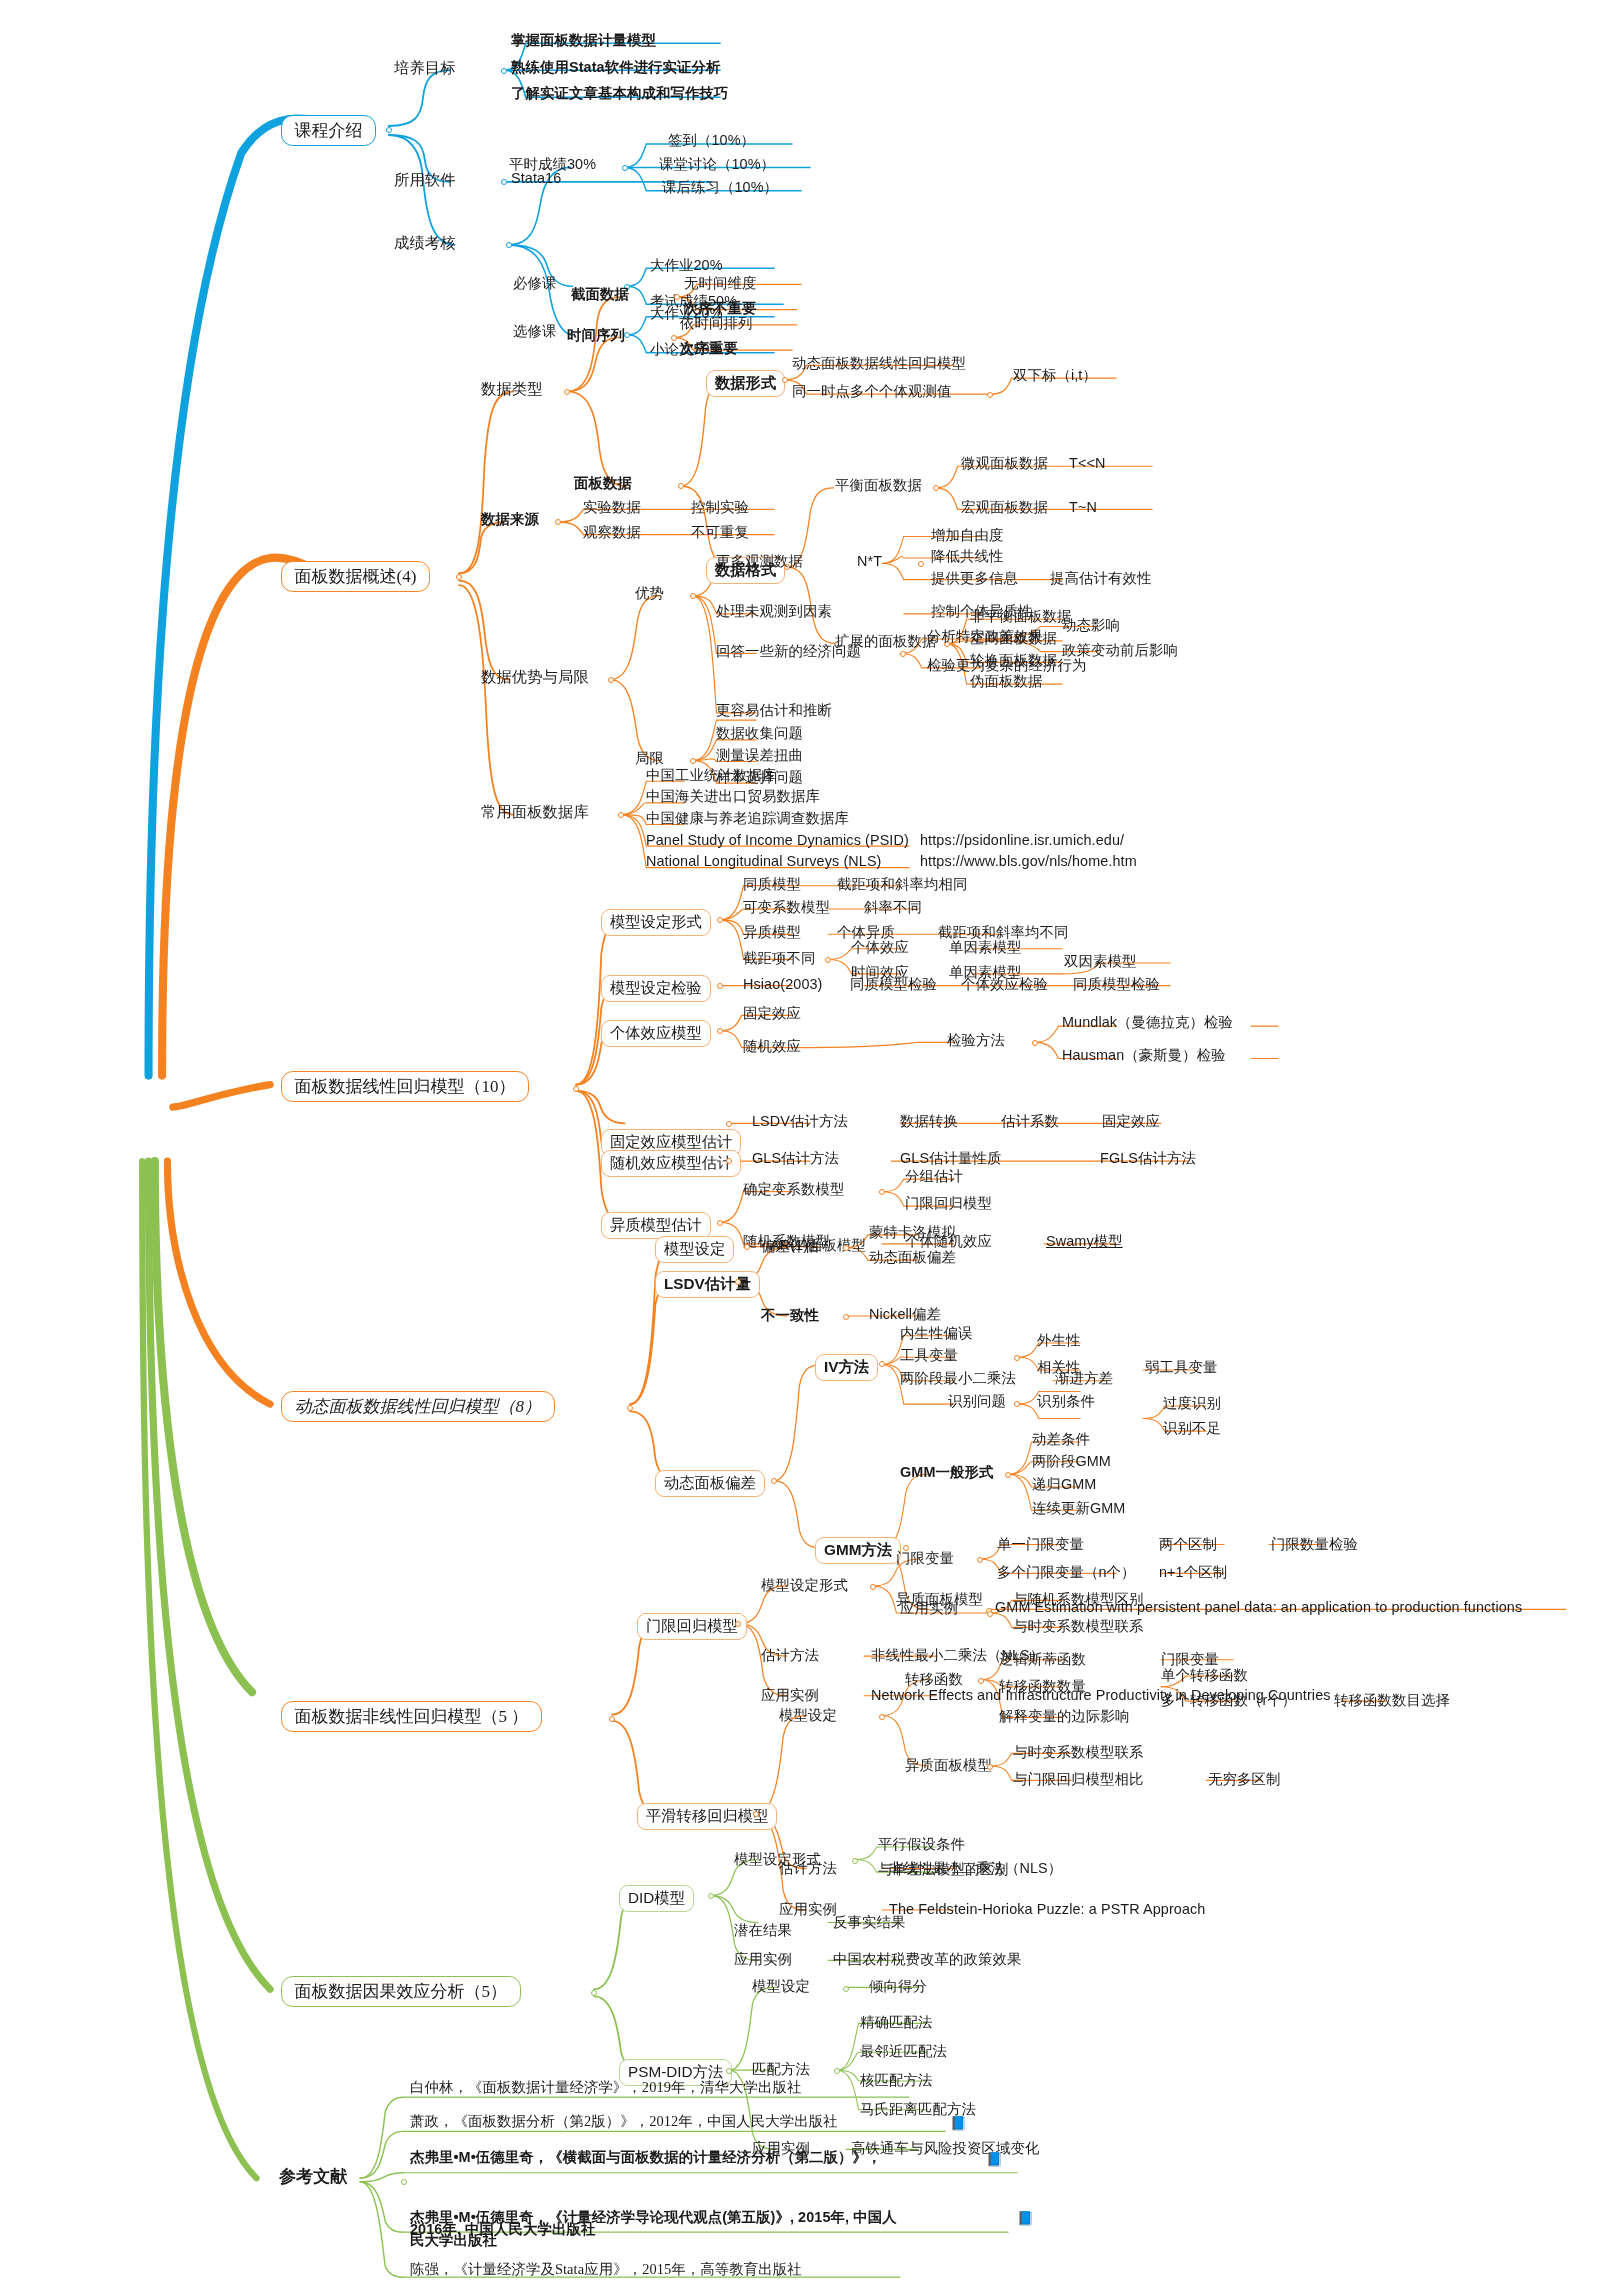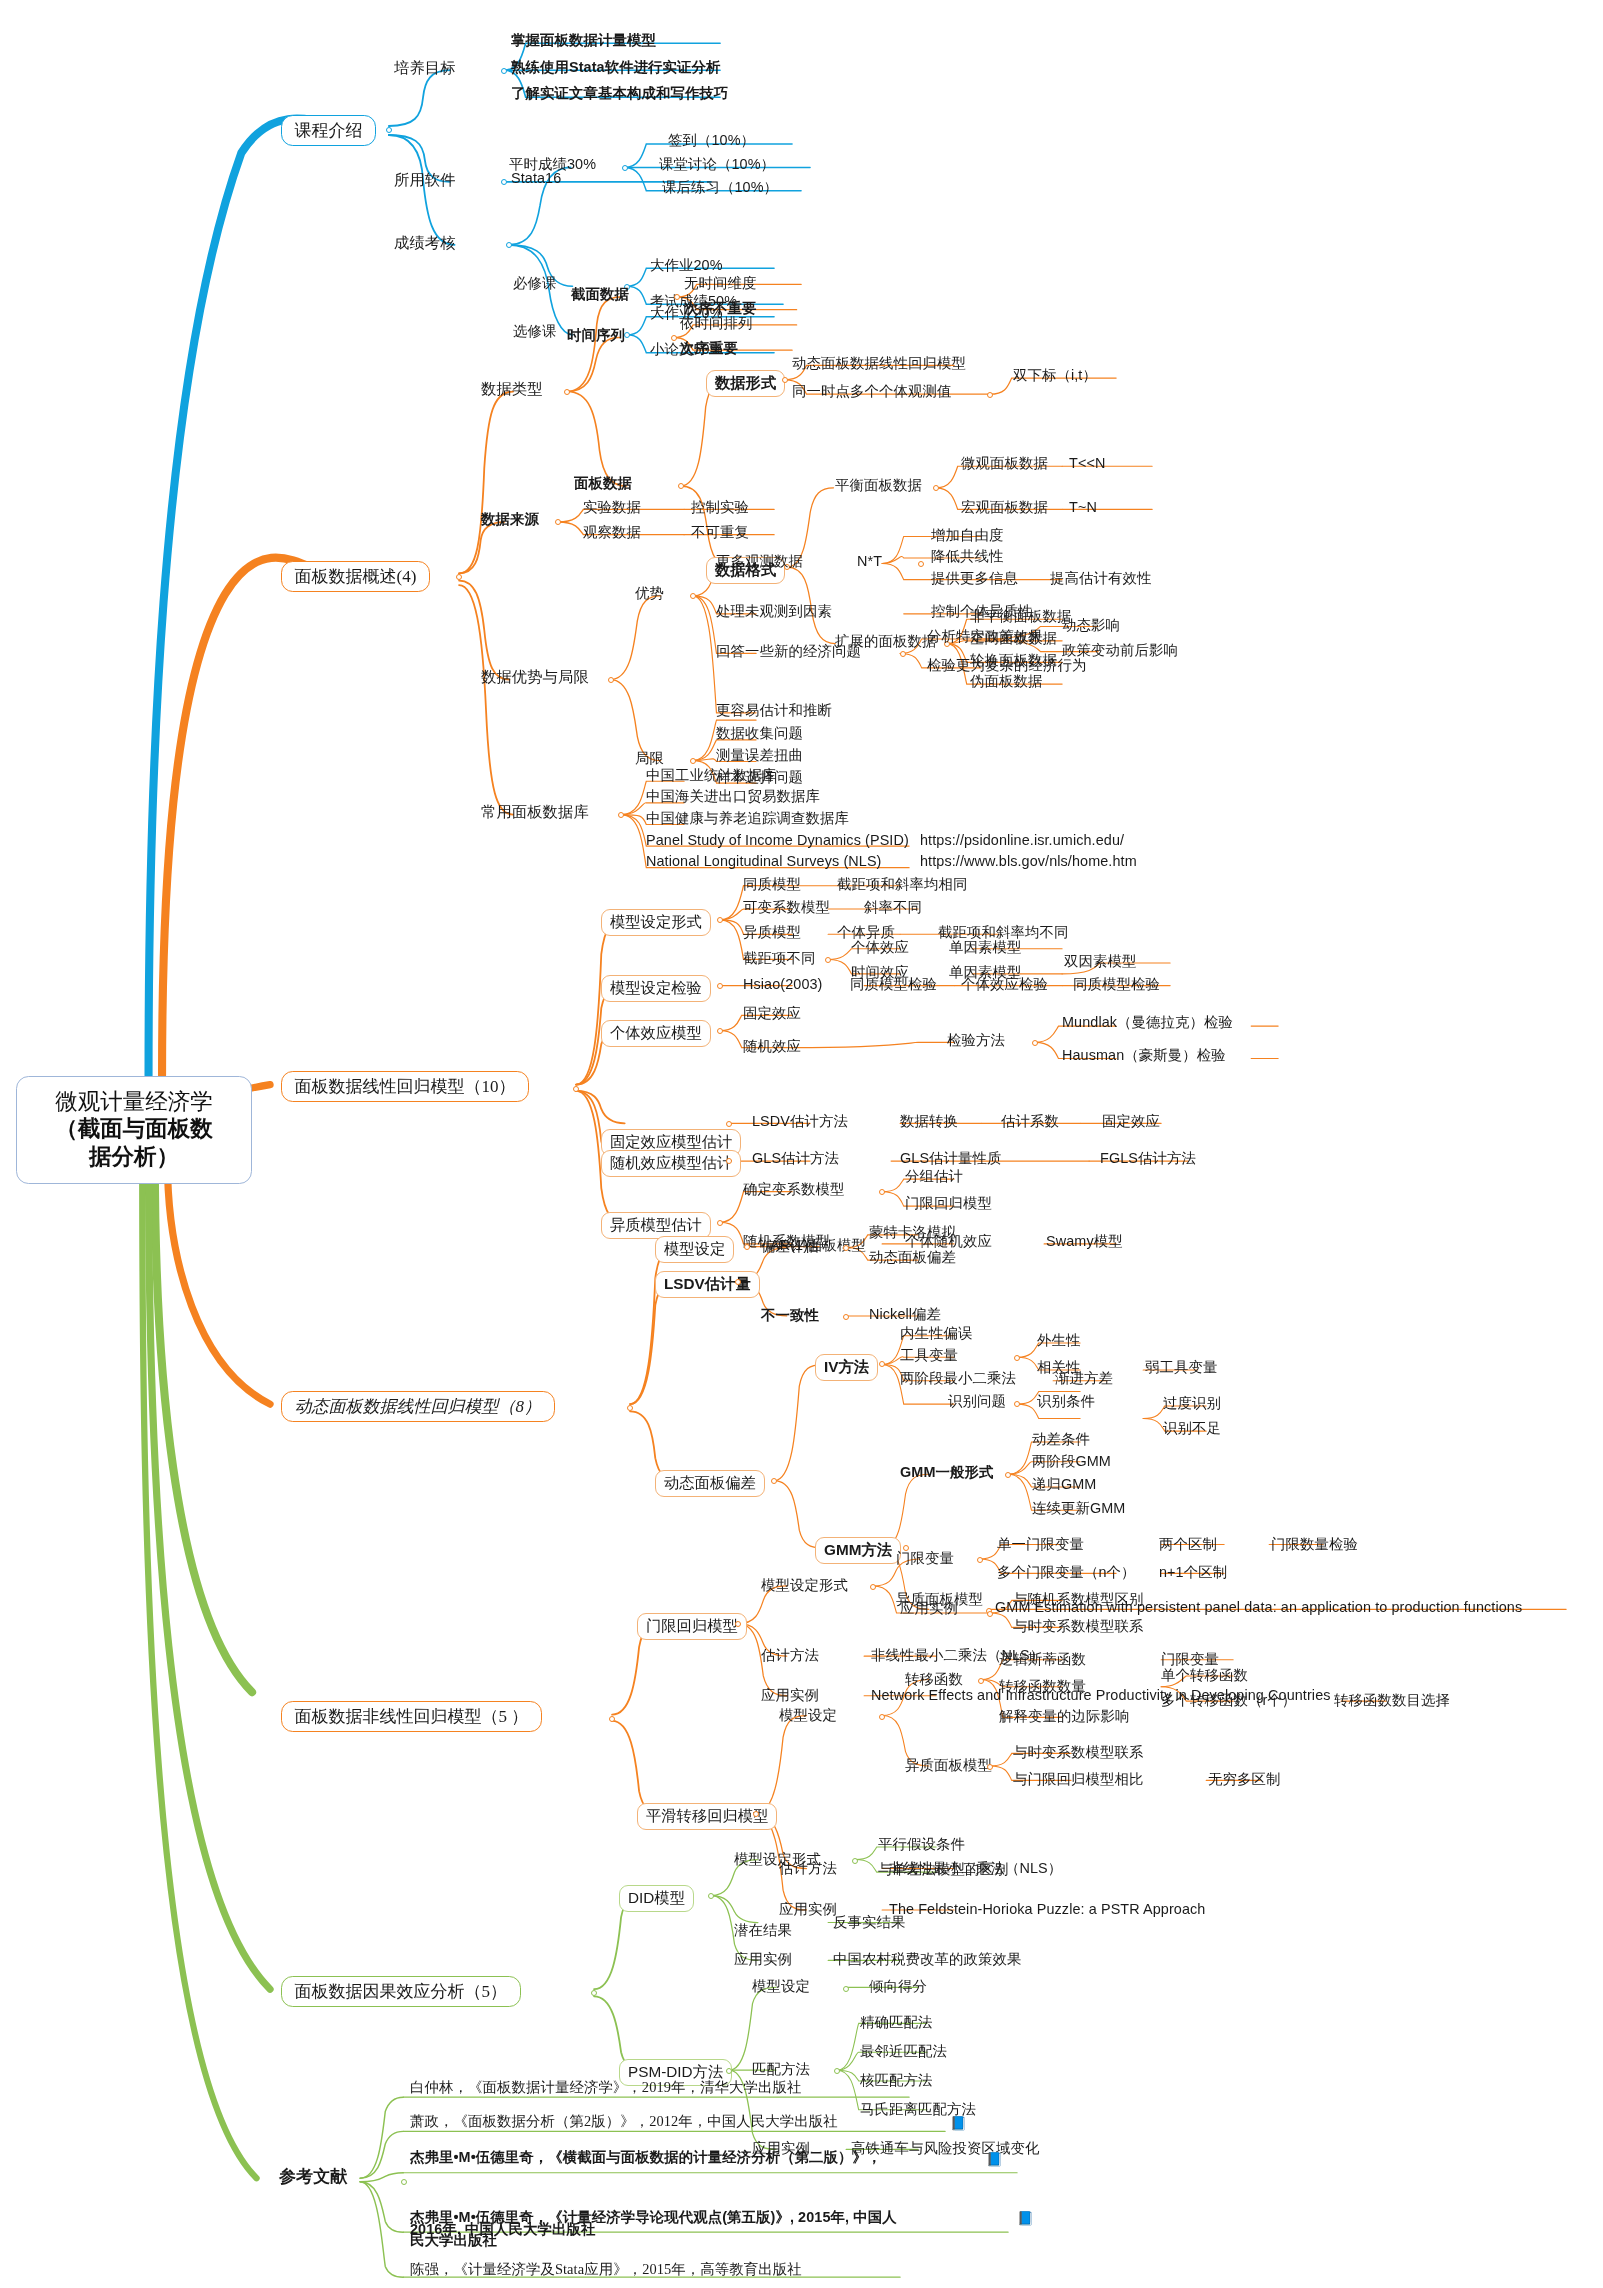--- a/index.html
+++ b/index.html
@@ -352,25 +352,20 @@
       <path d="M400,2424 C420,2424 424,2450 428,2468 C432,2478 440,2480 448,2480" stroke="#8cc152" stroke-width="1.6"></path>
       <path d="M400,2424 C420,2424 424,2490 428,2518 C432,2528 440,2530 448,2530" stroke="#8cc152" stroke-width="1.6"></path>
       <path d="M448,2330 L1010,2330" stroke="#8cc152" stroke-width="1.3"></path>
       <path d="M448,2368 L1050,2368" stroke="#8cc152" stroke-width="1.3"></path>
       <path d="M448,2414 L1130,2414" stroke="#8cc152" stroke-width="1.3"></path>
       <path d="M448,2480 L1120,2480" stroke="#8cc152" stroke-width="1.3"></path>
       <path d="M448,2530 L1000,2530" stroke="#8cc152" stroke-width="1.3"></path>
     </g>
   </svg>
 
-  <div class="root">
-    <div class="l1">微观计量经济学</div>
-    <div class="l2">（截面与面板数</div>
-    <div class="l2">据分析）</div>
-  </div>
 
   <div class="cap blue" style="left:281px;top:115px;">课程介绍</div>
   <div class="dot blue" style="left:386px;top:127px;"></div>
 
   <div class="nd" style="left:394px;top:59px;">培养目标</div>
   <div class="dot blue" style="left:501px;top:68px;"></div>
   <div class="nd bold small" style="left:511px;top:31.5px;">掌握面板数据计量模型</div>
   <div class="nd bold small" style="left:511px;top:59px;">熟练使用Stata软件进行实证分析</div>
   <div class="nd bold small" style="left:511px;top:85px;">了解实证文章基本构成和写作技巧</div>
 
@@ -538,21 +533,21 @@
   <div class="nd sans small" style="left:1100px;top:1150px;">FGLS估计方法</div>
 
   <div class="cap2" style="left:601px;top:1212px;">异质模型估计</div>
   <div class="dot orange" style="left:717px;top:1220px;"></div>
   <div class="nd sans small" style="left:743px;top:1181px;">确定变系数模型</div>
   <div class="dot orange" style="left:879px;top:1189px;"></div>
   <div class="nd sans small" style="left:905px;top:1168px;">分组估计</div>
   <div class="nd sans small" style="left:905px;top:1195px;">门限回归模型</div>
   <div class="nd sans small" style="left:743px;top:1233px;">随机系数模型</div>
   <div class="nd sans small" style="left:905px;top:1233px;">个体随机效应</div>
-  <div class="nd sans small" style="left:1046px;top:1233px;">Swamy模型</div>
+  <div class="nd sans small" style="left:1046px;top:1233px;text-decoration:underline;">Swamy模型</div>
 
   <div class="cap orange" style="left:281px;top:1391px;font-style:italic;">动态面板数据线性回归模型（8）</div>
   <div class="dot orange" style="left:627px;top:1405px;"></div>
 
   <div class="cap2" style="left:655px;top:1236px;">模型设定</div>
   <div class="dot orange" style="left:744px;top:1244px;"></div>
   <div class="nd sans small" style="left:770px;top:1237px;">AR(1)面板模型</div>
 
   <div class="cap2 b" style="left:655px;top:1271px;">LSDV估计量</div>
   <div class="dot orange" style="left:735px;top:1279px;"></div>

